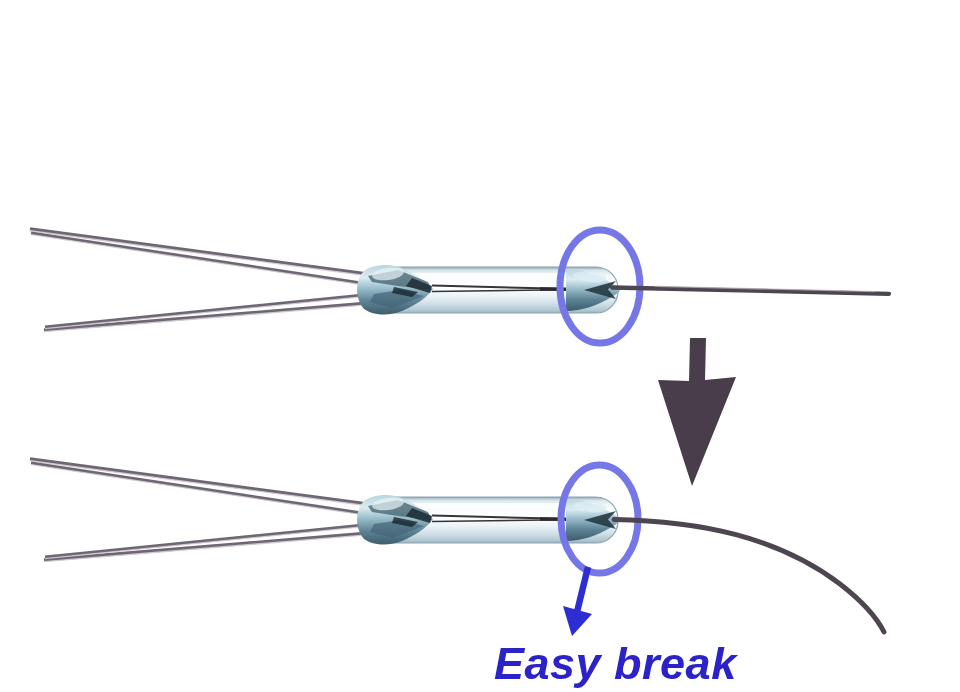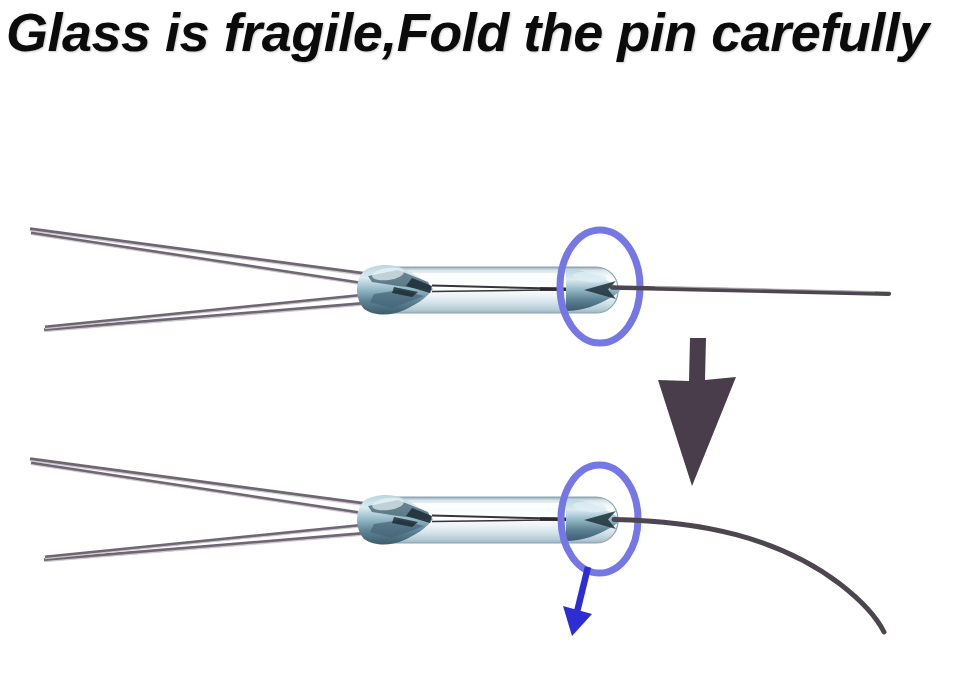--- a/index.html
+++ b/index.html
@@ -21,21 +21,20 @@
     font-size:45px;font-weight:bold;font-style:italic;
     letter-spacing:0.5px;white-space:nowrap;
     color:var(--easy_break_text,#2b22c8);
   }
 </style>
 </head>
 <body>
 
 <div class="page">
 
-  <h1 class="title">Glass is fragile,Fold the pin carefully</h1>
 
   <svg class="figure" viewBox="0 0 960 692">
     <defs>
       <linearGradient id="gGlass" x1="0" y1="0" x2="0" y2="1">
         <stop offset="0" stop-color="#8fa7b4"></stop>
         <stop offset="0.07" stop-color="#d7e4ea"></stop>
         <stop offset="0.2" stop-color="#f7fbfc"></stop>
         <stop offset="0.42" stop-color="#ffffff"></stop>
         <stop offset="0.62" stop-color="#edf4f7"></stop>
         <stop offset="0.8" stop-color="#cfdfe7"></stop>
@@ -104,14 +103,15 @@
       <use href="#switchCore" transform="translate(0,520)"></use>
       <ellipse cx="599.5" cy="519" rx="38.5" ry="54" fill="none" stroke="#7477e5" stroke-width="7"></ellipse>
       <path d="M614,519.5 C700,521 778,537 840,584 C862,601 876,616 884,632" fill="none" style="stroke:var(--pin,#4d454f)" stroke-width="5" stroke-linecap="round"></path>
       <g>
         <line x1="588" y1="567" x2="577" y2="612" stroke="#2d2dd3" stroke-width="6.5"></line>
         <polygon points="563,606 592,614 572,636" fill="#2d2dd3"></polygon>
       </g>
     </g>
   </svg>
 
+  <div class="easy-break">Easy break</div>
 
 </div>
 
 </body></html>

